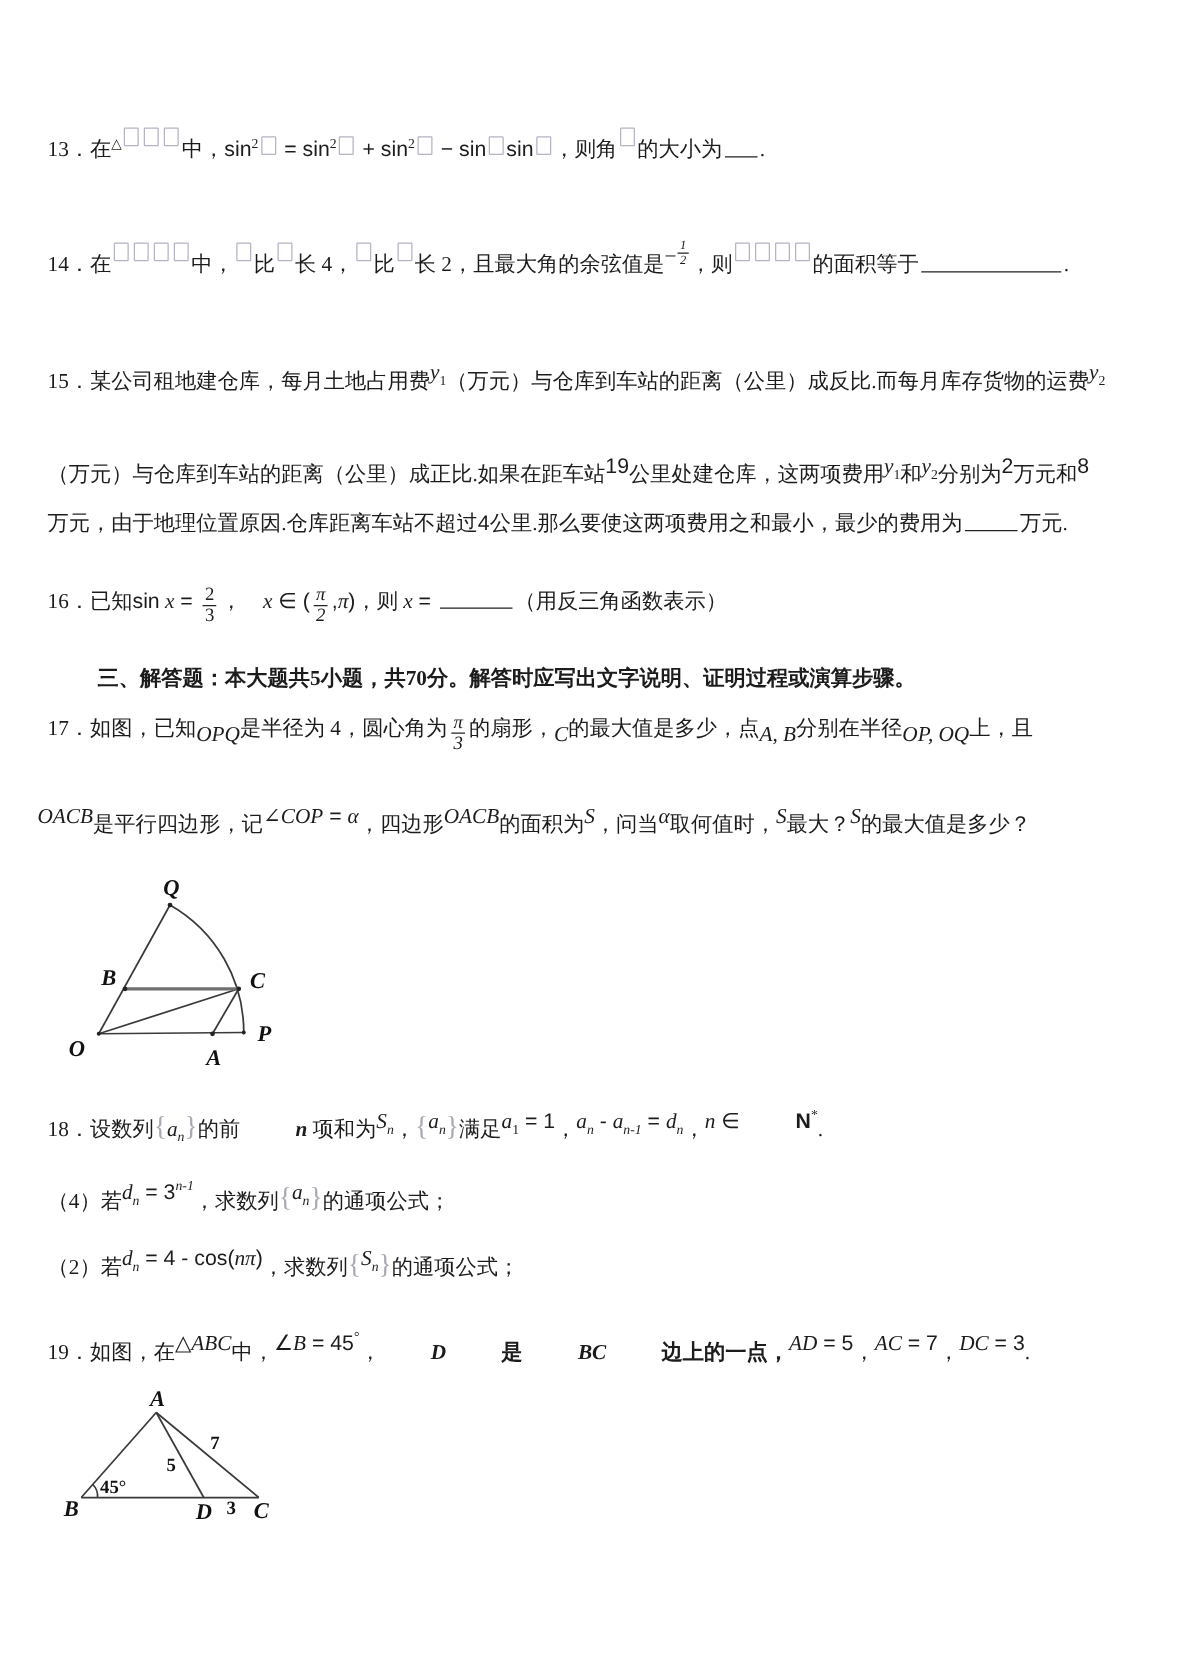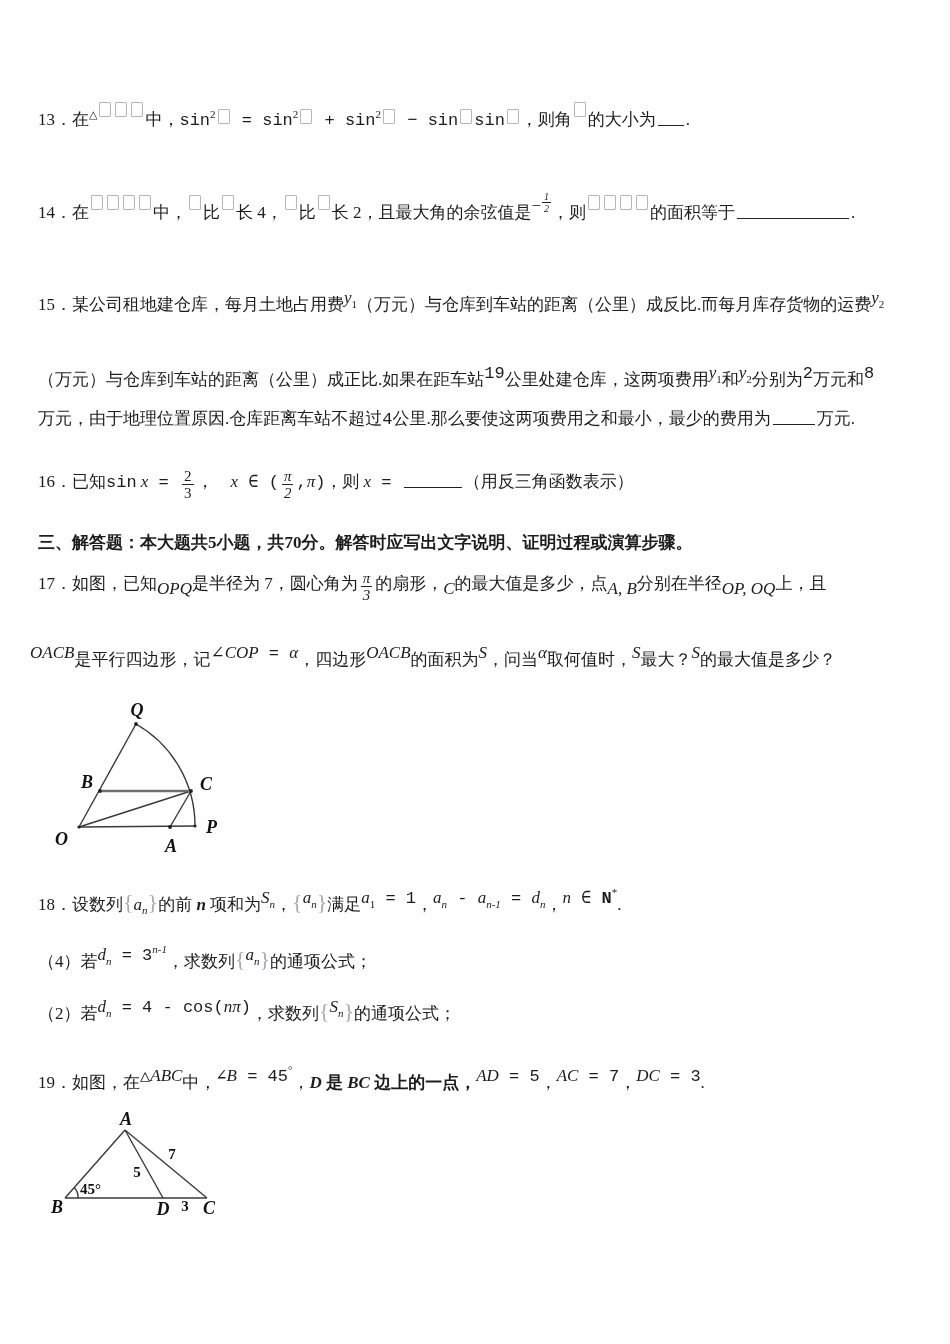--- a/index.html
+++ b/index.html
@@ -2,23 +2,23 @@
 <html><head>
 <meta charset="utf-8">
 <style>
   html,body{margin:0;padding:0;}
   body{
     width:950px;height:1344px;position:relative;background:#ffffff;
     font-family:"Liberation Serif","DejaVu Serif",serif;color:#1c1c1c;
     overflow:hidden;
   }
   .line{position:absolute;left:38px;font-size:17px;line-height:22px;white-space:nowrap;}
-  .b{font-weight:bold;}
+  .b{font-weight:bold;margin-left:40px;}
   .i{font-style:italic;}
-  .m{font-family:Liberation Mono, monospace;}
+  .m{font-family:Liberation Sans, sans-serif;}
   .sup{font-size:11px;vertical-align:7px;}
   .sub{font-size:11px;vertical-align:-4px;}
   .rs{vertical-align:7px;}
   .rsb{font-size:11px;vertical-align:2px;}
   .rsup{font-size:11px;vertical-align:14px;}
   .lo{vertical-align:-5px;}
   .pb{color:#a9a9b6;font-size:22px;vertical-align:1px;}
   .bxs .bx{display:inline-block;width:10px;height:13px;border:1px solid #b4b4c4;margin:0 2px;vertical-align:1px;border-radius:1px;background:#fff;}
   .supb .bx{vertical-align:8px;}
   .blank{display:inline-block;border-bottom:1.4px solid #222;height:13px;margin:0 2px;vertical-align:-1px;}
@@ -41,21 +41,21 @@
 <div class="line" style="top:192px"><span>14．在</span><span class="supb bxs"><span class="bx"></span><span class="bx"></span><span class="bx"></span><span class="bx"></span></span><span>中，</span><span class="supb bxs"><span class="bx"></span></span><span>比</span><span class="supb bxs"><span class="bx"></span></span><span>长 4，</span><span class="supb bxs"><span class="bx"></span></span><span>比</span><span class="supb bxs"><span class="bx"></span></span><span>长 2，且最大角的余弦值是</span><span class="rs">−</span><span class="frs i frac"><span class="fn">1</span><span class="fd">2</span></span><span>，则</span><span class="supb bxs"><span class="bx"></span><span class="bx"></span><span class="bx"></span><span class="bx"></span></span><span>的面积等于</span><span class="blank" style="width: 112px;"></span><span>.</span></div>
 
 <div class="line" style="top:287px"><span>15．某公司租地建仓库，每月土地占用费</span><span class="i rs">y</span><span class="rsb">1</span><span>（万元）与仓库到车站的距离（公里）成反比.而每月库存货物的运费</span><span class="i rs">y</span><span class="rsb">2</span></div>
 <div class="line" style="top:362px"><span>（万元）与仓库到车站的距离（公里）成正比.如果在距车站</span><span class="m rs">19</span><span>公里处建仓库，这两项费用</span><span class="i rs">y</span><span class="rsb">1</span><span>和</span><span class="i rs">y</span><span class="rsb">2</span><span>分别为</span><span class="m rs">2</span><span>万元和</span><span class="m rs">8</span></div>
 <div class="line" style="top:408px"><span>万元，由于地理位置原因.仓库距离车站不超过</span><span class="m">4</span><span>公里.那么要使这两项费用之和最小，最少的费用为</span><span class="blank" style="width: 42px;"></span><span>万元.</span></div>
 
 <div class="line" style="top:468px"><span>16．已知</span><span class="m">sin</span><span class="i"> x</span><span class="m"> = </span><span class="frac"><span class="fn">2</span><span class="fd">3</span></span><span>，　</span><span class="i">x</span><span class="m"> ∈ (</span><span class="i frac"><span class="fn">π</span><span class="fd">2</span></span><span class="m">,</span><span class="i">π</span><span class="m">)</span><span>，则 </span><span class="i">x</span><span class="m"> = </span><span class="blank" style="width: 58px;"></span><span>（用反三角函数表示）</span></div>
 
 <div class="line b" style="top:532px">三、解答题：本大题共5小题，共70分。解答时应写出文字说明、证明过程或演算步骤。</div>
 
-<div class="line" style="top:570px"><span>17．如图，已知</span><span class="i lo">OPQ</span><span>是半径为 7，圆心角为</span><span class="i frac"><span class="fn">π</span><span class="fd">3</span></span><span>的扇形，</span><span class="i lo">C</span><span>的最大值是多少，点</span><span class="i lo">A, B</span><span>分别在半径</span><span class="i lo">OP, OQ</span><span>上，且</span></div>
+<div class="line" style="top:570px"><span>17．如图，已知</span><span class="i lo">OPQ</span><span>是半径为 4，圆心角为</span><span class="i frac"><span class="fn">π</span><span class="fd">3</span></span><span>的扇形，</span><span class="i lo">C</span><span>的最大值是多少，点</span><span class="i lo">A, B</span><span>分别在半径</span><span class="i lo">OP, OQ</span><span>上，且</span></div>
 <div class="line" style="top:642px;left:30px"><span class="i rs">OACB</span><span>是平行四边形，记</span><span class="i rs">∠COP</span><span class="m rs"> = </span><span class="i rs">α</span><span>，四边形</span><span class="i rs">OACB</span><span>的面积为</span><span class="i rs">S</span><span>，问当</span><span class="i rs">α</span><span>取何值时，</span><span class="i rs">S</span><span>最大？</span><span class="i rs">S</span><span>的最大值是多少？</span></div>
 
 <svg class="fig" style="left:40px;top:695px" width="220" height="165" viewBox="0 0 220 165">
   <g stroke="#3a3a3a" stroke-width="1.4" fill="none">
     <line x1="39" y1="132" x2="96" y2="29"></line>
     <line x1="39" y1="132" x2="155" y2="131"></line>
     <path d="M 96 29 A 117 117 0 0 1 155 131"></path>
     <line x1="39" y1="132" x2="151" y2="96"></line>
     <line x1="130" y1="132" x2="151" y2="96"></line>
   </g>

